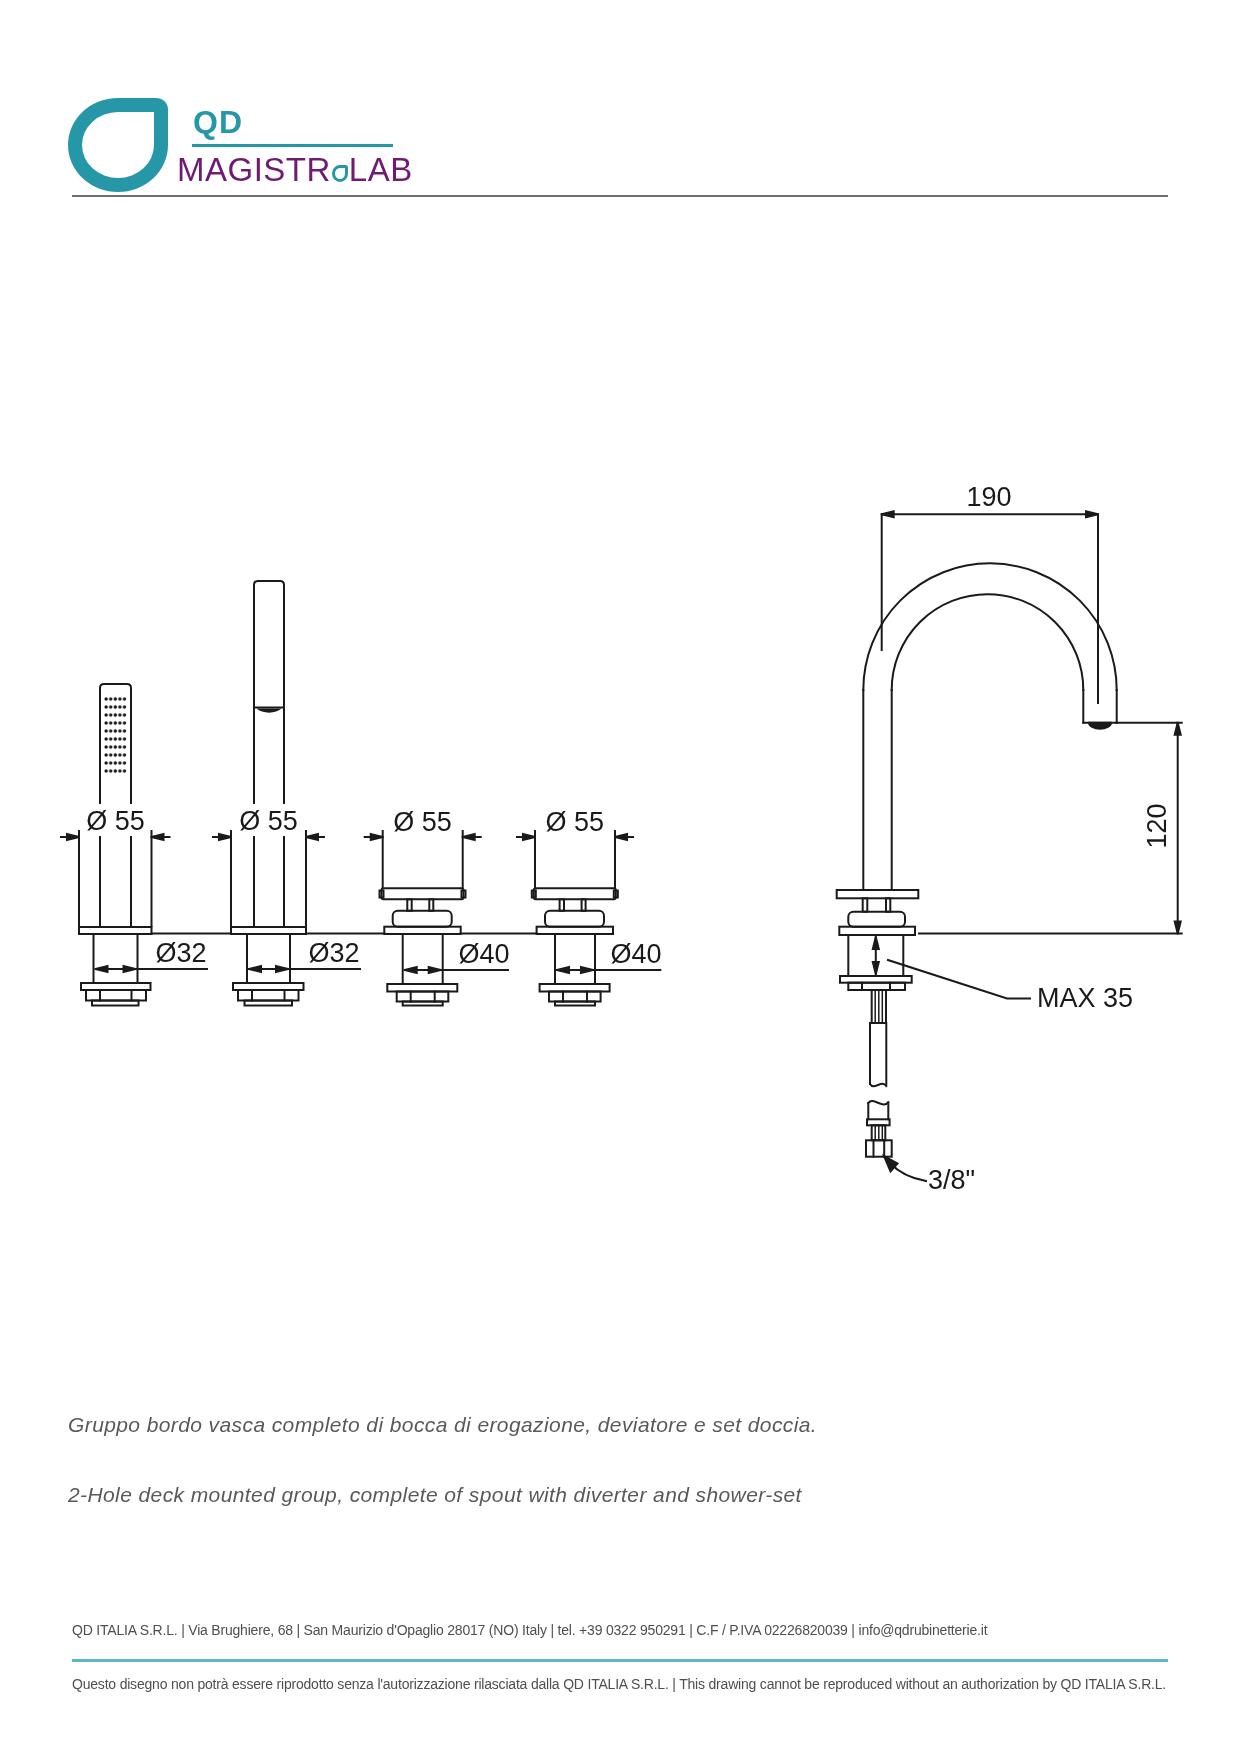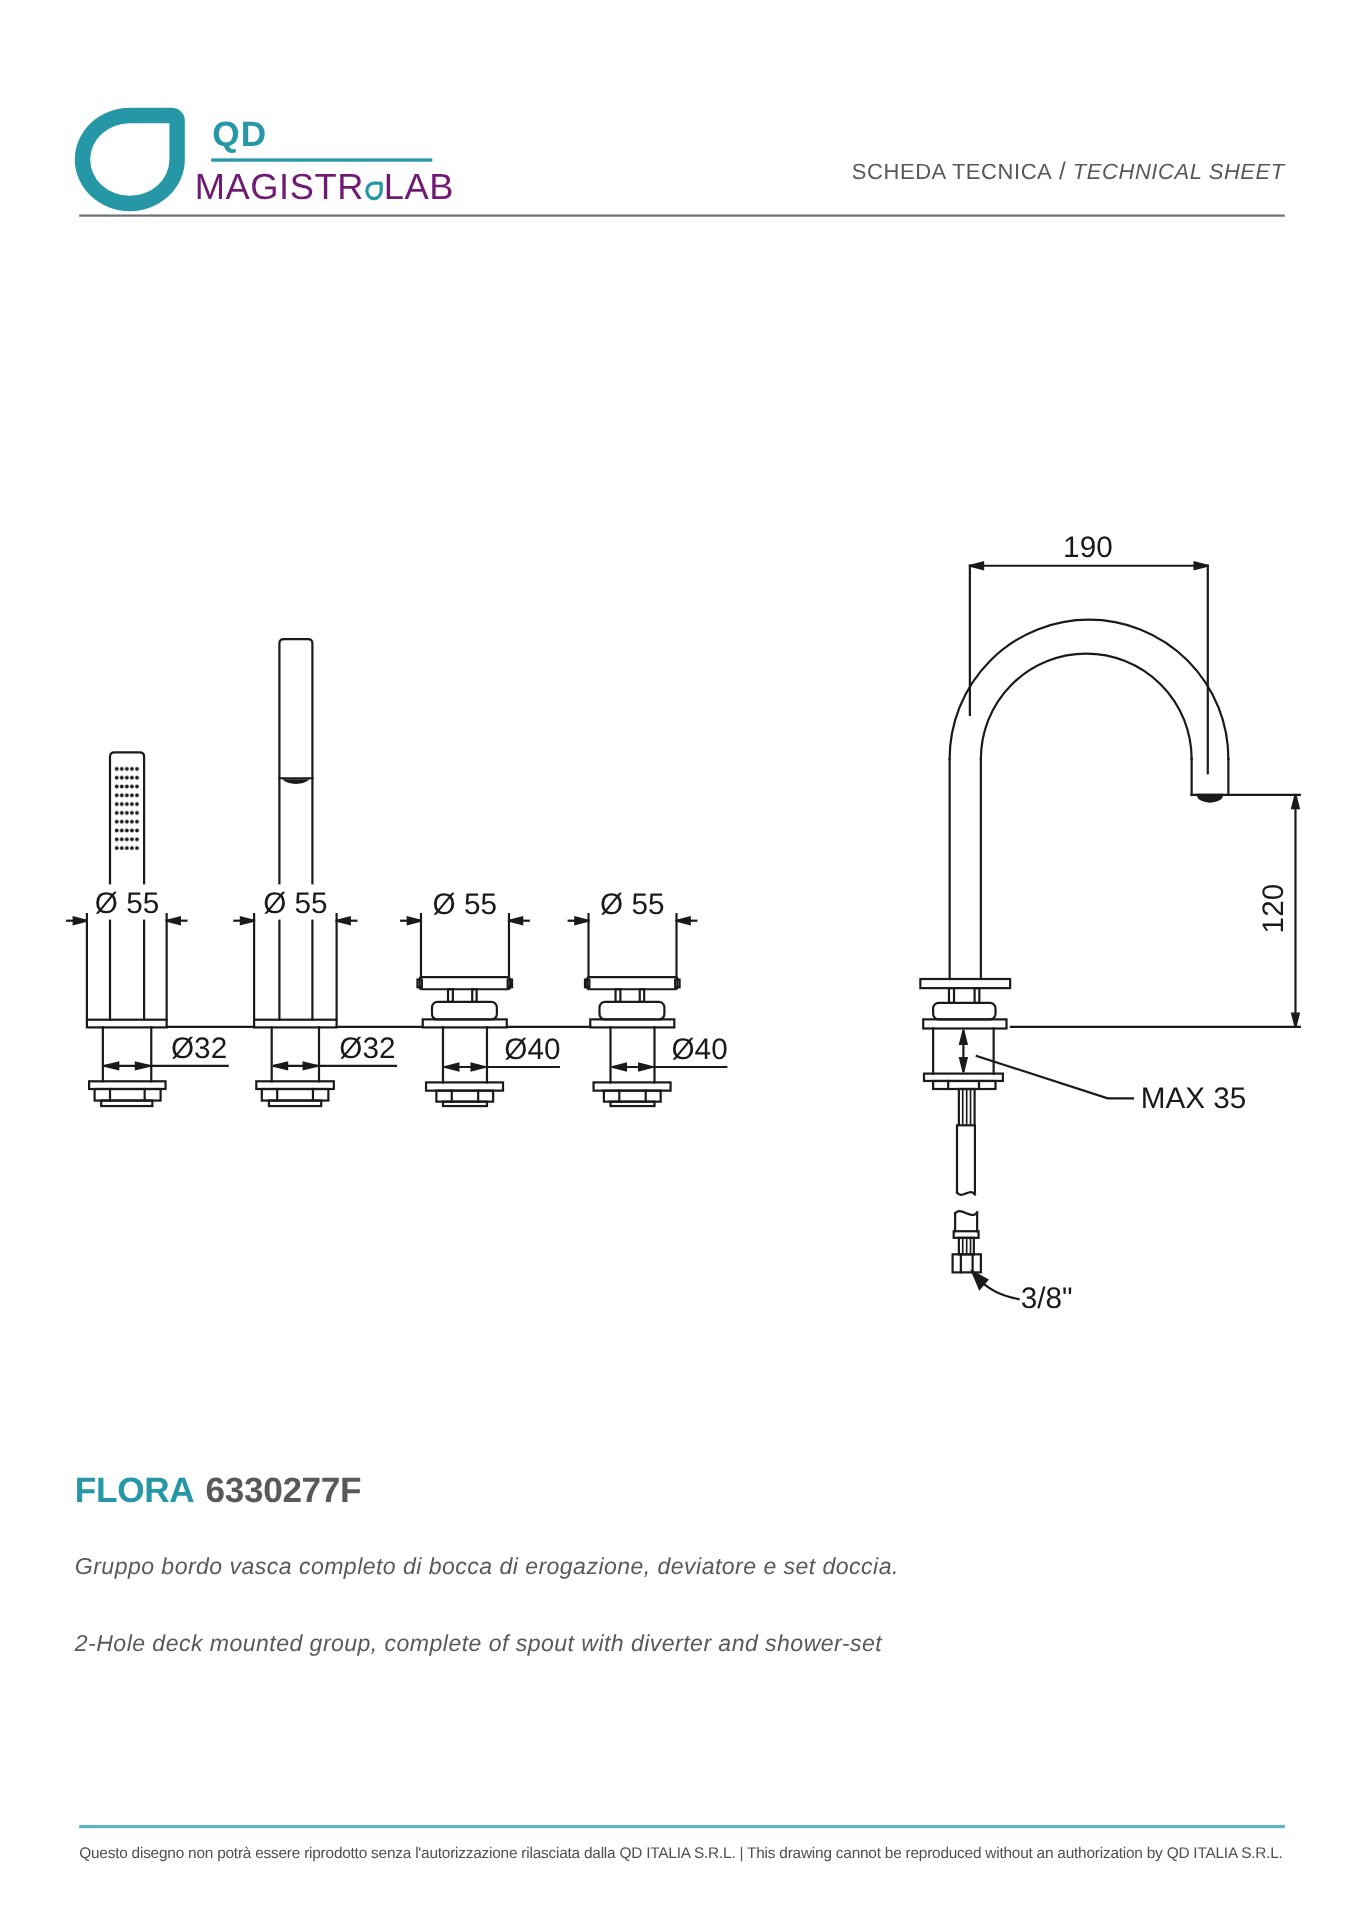--- a/index.html
+++ b/index.html
@@ -66,23 +66,20 @@
 </head>
 <body>
 
 <div class="page">
 
   <div class="logo-mark"></div>
   <div class="logo-qd">QD</div>
   <div class="logo-underline"></div>
   <div class="logo-brand"><span>MAGISTR</span><span class="brand-o"></span><span>LAB</span></div>
 
-  <div class="sheet-title">
-    <span>SCHEDA TECNICA</span><span class="sep">/</span><span class="en">TECHNICAL SHEET</span>
-  </div>
   <div class="header-rule"></div>
 
   <svg class="drawing" width="1240" height="1754" viewBox="0 0 1240 1754" fill="none" stroke="#1a1a1a" stroke-width="2" stroke-linecap="square">
 
     <defs>
       <pattern id="sprayDots" x="104" y="695" width="4.6" height="8" patternUnits="userSpaceOnUse">
         <circle cx="2.1" cy="4" r="1.7" fill="#1a1a1a" stroke="none"></circle>
       </pattern>
     </defs>
 
@@ -270,22 +267,20 @@
 
       <polyline points="888,960 1007,998.5 1030,998.5"></polyline>
       <text class="dim-text" x="1037" y="1007" text-anchor="start" stroke="none">MAX 35</text>
 
       <path d="M890 1163 Q903 1177 926 1181"></path>
       <path d="M884 1156 L897.5 1163.5 L890.5 1171.5 Z" fill="#1a1a1a"></path>
       <text class="dim-text" x="928" y="1189" text-anchor="start" stroke="none">3/8"</text>
     </g>
   </svg>
 
-  <div class="product-title">
-    <span class="name">FLORA</span><span class="code">6330277F</span>
-  </div>
   <div class="desc desc-it">Gruppo bordo vasca completo di bocca di erogazione, deviatore e set doccia.</div>
   <div class="desc desc-en">2-Hole deck mounted group, complete of spout with diverter and shower-set</div>
 
+  <div class="footer-company">QD ITALIA S.R.L. | Via Brughiere, 68 | San Maurizio d'Opaglio 28017 (NO) Italy | tel. +39 0322 950291 | C.F / P.IVA 02226820039 | info@qdrubinetterie.it</div>
   <div class="footer-rule"></div>
   <div class="footer-disclaimer">Questo disegno non potrà essere riprodotto senza l'autorizzazione rilasciata dalla QD ITALIA S.R.L. | This drawing cannot be reproduced without an authorization by QD ITALIA S.R.L.</div>
 
 </div>
 
 </body></html>

